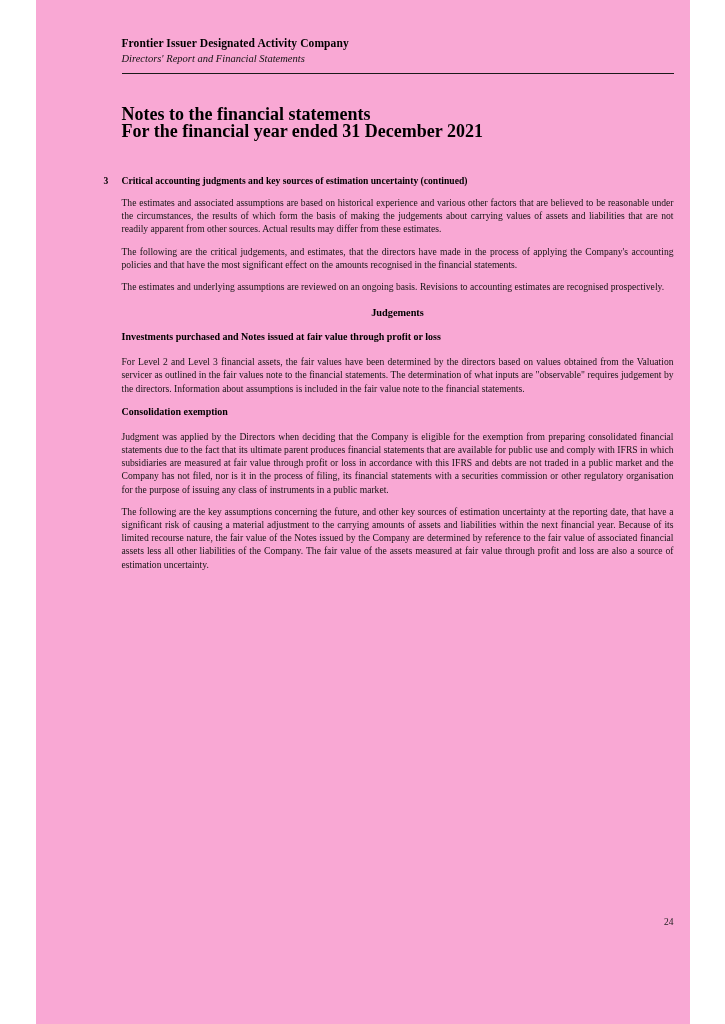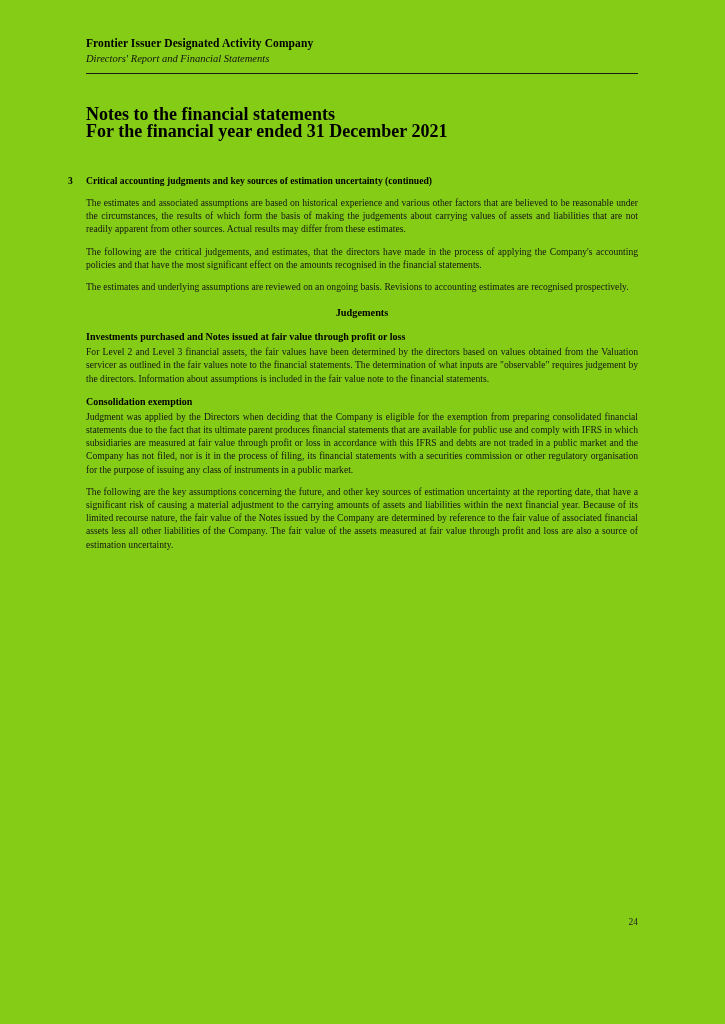--- a/index.html
+++ b/index.html
@@ -7,24 +7,24 @@
     padding: 0;
     background: #ffffff;
   }
   body {
     font-family: "Liberation Serif", serif;
     color: #111111;
     -webkit-font-smoothing: antialiased;
   }
   .page {
     position: relative;
-    width: 725px;
+    width: 654px;
     height: 1024px;
     margin: 0 auto;
-    background: #84cc16;
+    background: #f9a8d4;
     overflow: hidden;
     box-sizing: border-box;
   }
 
   
   .doc-header {
     position: absolute;
     left: 86px;
     top: 36px;
     width: 552px;
@@ -114,21 +114,21 @@
     text-align: center;
   }
   h4.sub {
     margin: 10px 0 0 0;
     font-size: 10px;
     line-height: 14px;
     font-weight: bold;
     color: #000;
     text-align: left;
   }
-  h4.sub + p.body { margin-top: 1px; }
+  h4.sub + p.body { margin-top: 11px; }
   h4.sub.spaced-after { margin-bottom: 9px; }
   h4.sub.spaced-after + p.body { margin-top: 0; }
 
   
   .page-number {
     position: absolute;
     left: 0;
     top: 916px;
     width: 638px;
     text-align: right;

